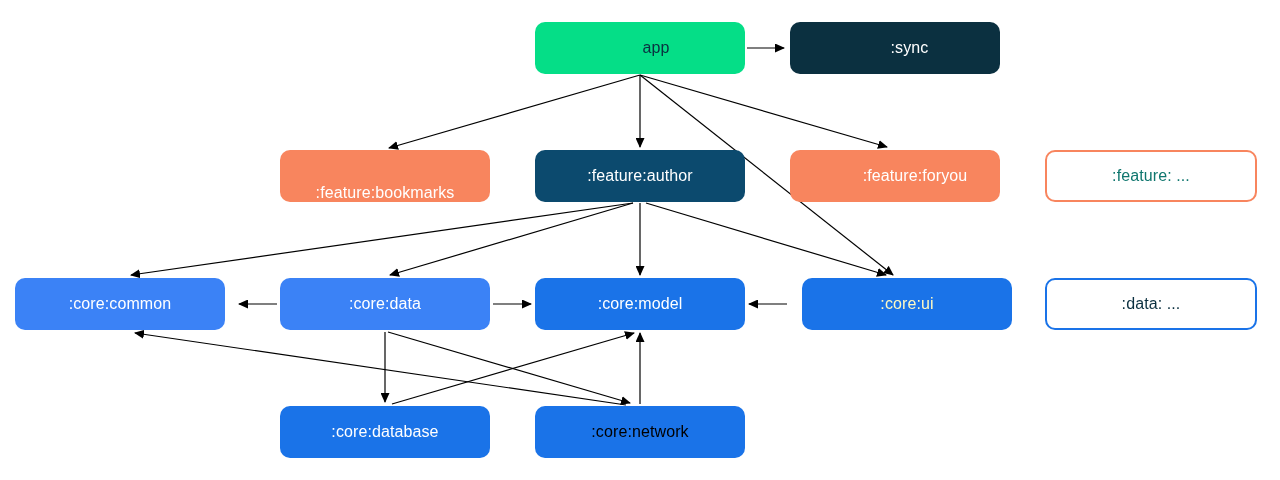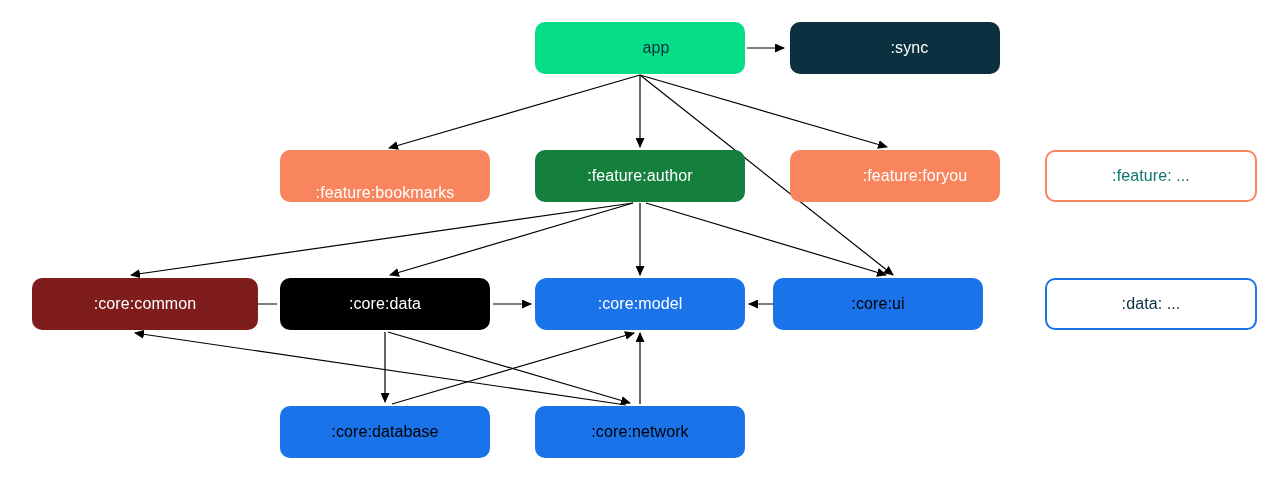--- a/index.html
+++ b/index.html
@@ -63,44 +63,44 @@
   <div id="nodes-layer">
       <div class="node" style="left: 535px; top: 22px; width: 210px; height: 52px; background: rgb(5, 222, 135); color: rgb(11, 48, 64); padding-left: 32px;">
         <span>app</span>
       </div>
       <div class="node" style="left: 790px; top: 22px; width: 210px; height: 52px; background: rgb(11, 48, 64); color: rgb(255, 255, 255); padding-left: 29px;">
         <span>:sync</span>
       </div>
       <div class="node" style="left: 280px; top: 150px; width: 210px; height: 52px; background: rgb(248, 133, 94); color: rgb(255, 255, 255); align-items: flex-end;">
         <span>:feature:bookmarks</span>
       </div>
-      <div class="node" style="left: 535px; top: 150px; width: 210px; height: 52px; background: #15803d; color: rgb(255, 255, 255);">
+      <div class="node" style="left: 535px; top: 150px; width: 210px; height: 52px; background: #0c4a6e; color: rgb(255, 255, 255);">
         <span>:feature:author</span>
       </div>
       <div class="node" style="left: 790px; top: 150px; width: 210px; height: 52px; background: rgb(248, 133, 94); color: rgb(255, 255, 255); padding-left: 40px;">
         <span>:feature:foryou</span>
       </div>
       <div class="node" style="left: 1045px; top: 150px; width: 212px; height: 52px; background: rgb(255, 255, 255); color: #0f766e; border: 2px solid rgb(248, 133, 94);">
         <span>:feature: ...</span>
       </div>
-      <div class="node" style="left: 32px; top: 278px; width: 226px; height: 52px; background: #7f1d1d; color: rgb(255, 255, 255);">
+      <div class="node" style="left: 15px; top: 278px; width: 210px; height: 52px; background: #3b82f6; color: rgb(255, 255, 255);">
         <span>:core:common</span>
       </div>
-      <div class="node" style="left: 280px; top: 278px; width: 210px; height: 52px; background: #000000; color: rgb(255, 255, 255);">
+      <div class="node" style="left: 280px; top: 278px; width: 210px; height: 52px; background: #3b82f6; color: rgb(255, 255, 255);">
         <span>:core:data</span>
       </div>
-      <div class="node" style="left: 535px; top: 278px; width: 210px; height: 52px; background: rgb(26, 115, 232); color: rgb(255, 255, 255); border-radius: 12px;">
+      <div class="node" style="left: 535px; top: 278px; width: 210px; height: 52px; background: rgb(26, 115, 232); color: rgb(255, 255, 255);">
         <span>:core:model</span>
       </div>
-      <div class="node" style="left: 773px; top: 278px; width: 210px; height: 52px; background: rgb(26, 115, 232); color: #000000;">
+      <div class="node" style="left: 802px; top: 278px; width: 210px; height: 52px; background: rgb(26, 115, 232); color: #fef9c3;">
         <span>:core:ui</span>
       </div>
       <div class="node" style="left: 1045px; top: 278px; width: 212px; height: 52px; background: rgb(255, 255, 255); color: rgb(11, 48, 64); border: 2px solid rgb(26, 115, 232);">
         <span>:data: ...</span>
       </div>
-      <div class="node" style="left: 280px; top: 406px; width: 210px; height: 52px; background: rgb(26, 115, 232); color: #000000;">
+      <div class="node" style="left: 280px; top: 406px; width: 210px; height: 52px; background: rgb(26, 115, 232); color: #ffffff;">
         <span>:core:database</span>
       </div>
       <div class="node" style="left: 535px; top: 406px; width: 210px; height: 52px; background: rgb(26, 115, 232); color: #000000;">
         <span>:core:network</span>
       </div>
     </div>
 </div>
 
 </body></html>

